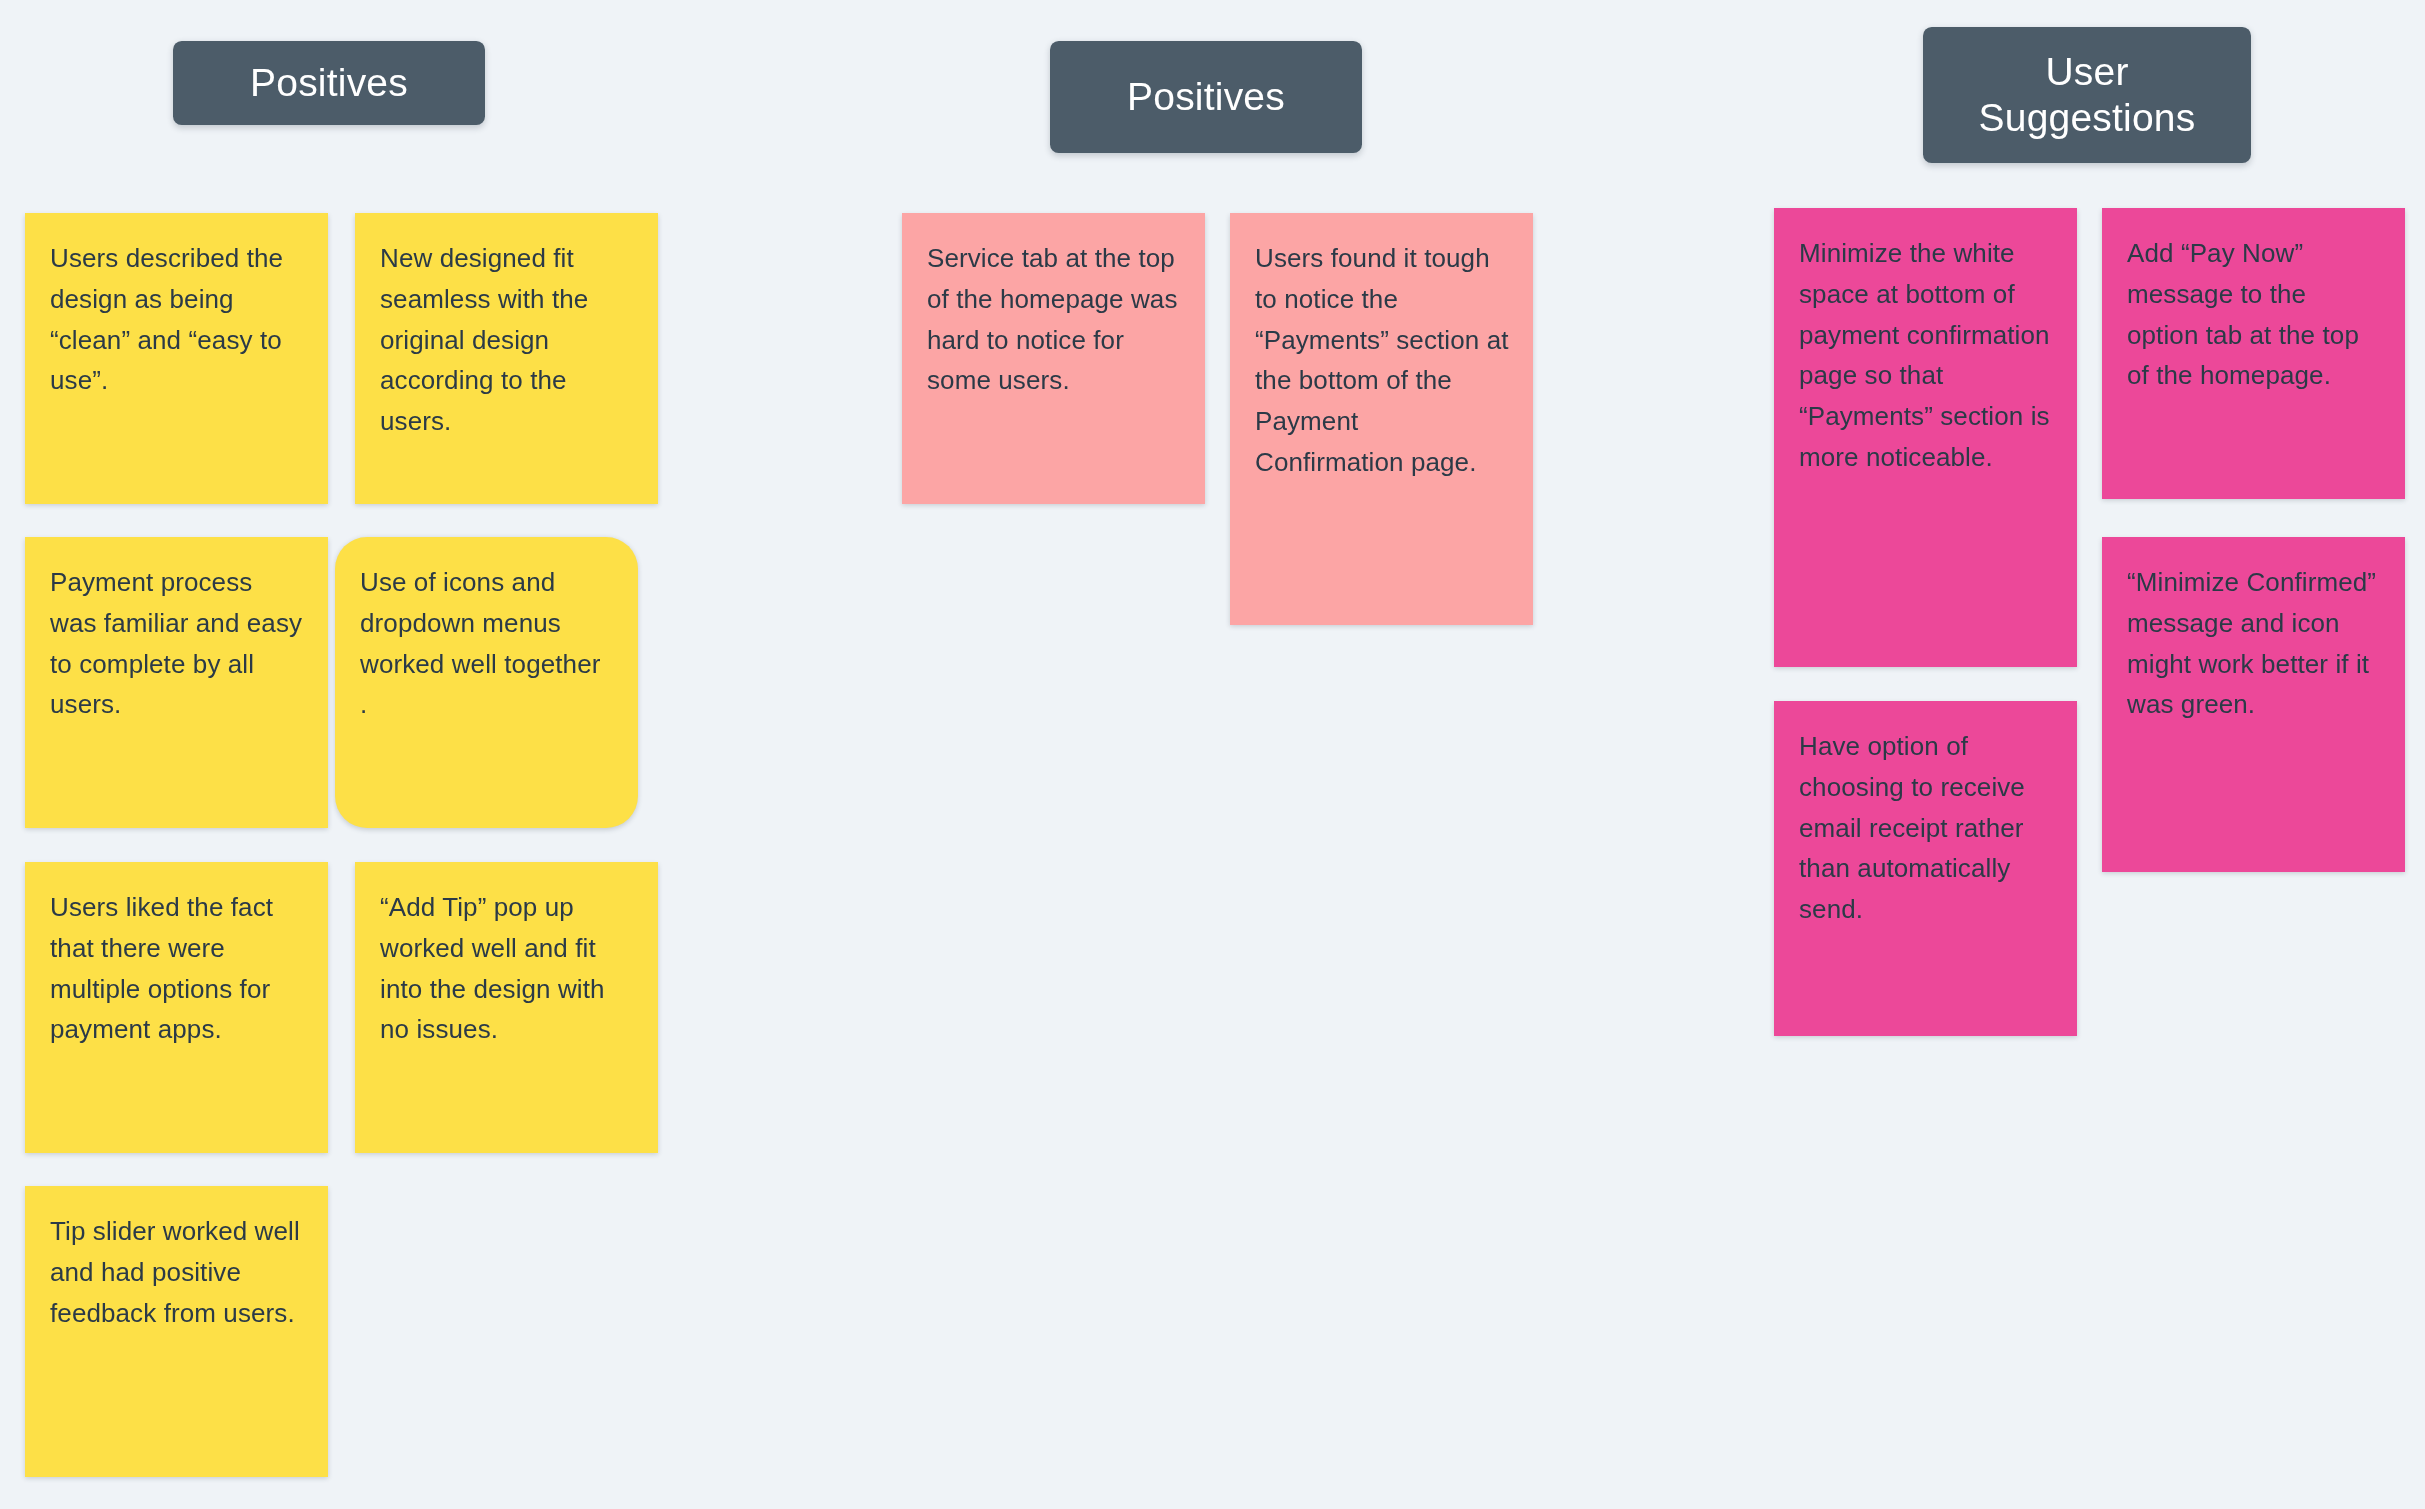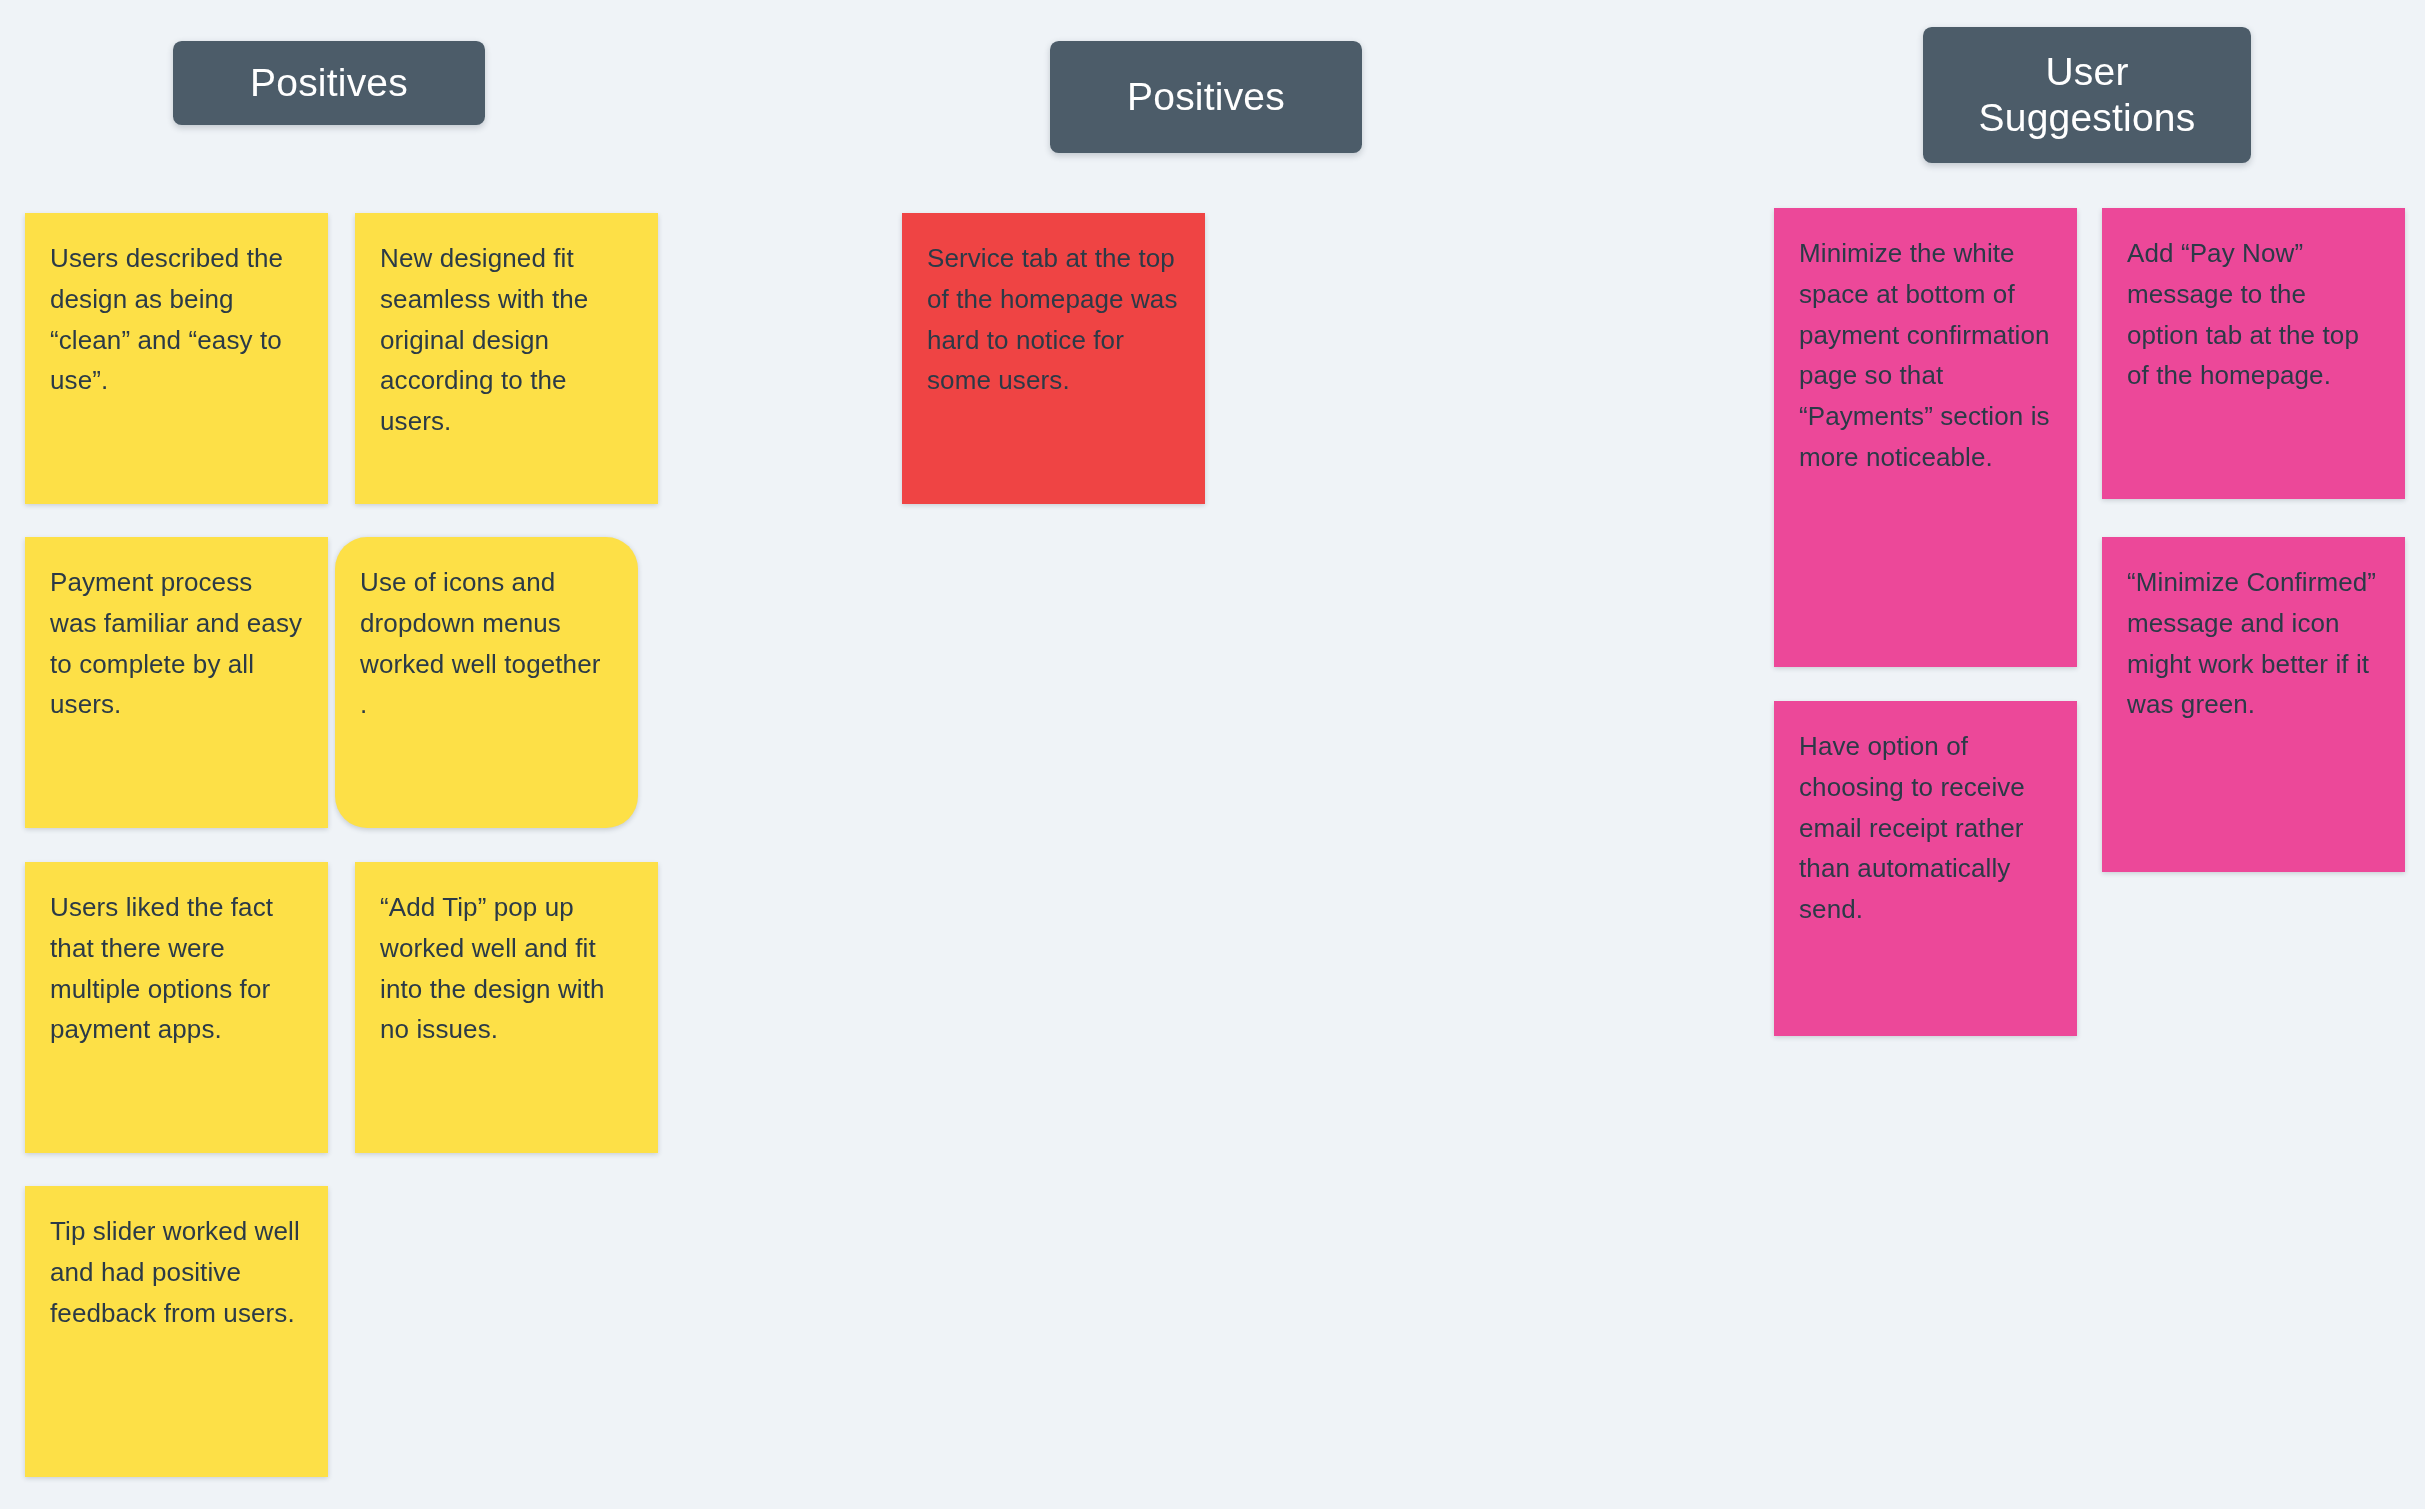--- a/index.html
+++ b/index.html
@@ -44,41 +44,42 @@
     color: #2b3a47;
     font-size: 26px;
     line-height: 1.57;
     font-weight: 400;
     letter-spacing: 0.1px;
     box-shadow: 0 1.9px 4.9px rgba(40, 55, 70, 0.20);
     white-space: pre-wrap;
     overflow: hidden;
   }
   .note.blue   { background: #fde047; }
-  .note.pink   { background: #ef4444; }
+  .note.pink   { background: #fca5a5; }
   .note.yellow { background: #ec4899; }
 </style>
 </head>
 <body>
 
 <div id="board">
     <div class="col-header" style="left: 173px; top: 41px; width: 312px; height: 84px;">
       <span>Positives</span>
     </div>
     <div class="note blue" style="left: 25px; top: 213px; width: 303px; height: 291px;"><span>Users described the design as being “clean” and “easy to use”.</span></div>
     <div class="note blue" style="left: 355px; top: 213px; width: 303px; height: 291px;"><span>New designed fit seamless with the original design according to the users.</span></div>
     <div class="note blue" style="left: 25px; top: 537px; width: 303px; height: 291px;"><span>Payment process was familiar and easy to complete by all users.</span></div>
     <div class="note blue" style="left: 335px; top: 537px; width: 303px; height: 291px; border-radius: 32px;"><span>Use of icons and dropdown menus worked well together .</span></div>
     <div class="note blue" style="left: 25px; top: 862px; width: 303px; height: 291px;"><span>Users liked the fact that there were multiple options for payment apps.</span></div>
     <div class="note blue" style="left: 355px; top: 862px; width: 303px; height: 291px;"><span>“Add Tip” pop up worked well and fit into the design with no issues.</span></div>
     <div class="note blue" style="left: 25px; top: 1186px; width: 303px; height: 291px;"><span>Tip slider worked well and had positive feedback from users.</span></div>
     <div class="col-header" style="left: 1050px; top: 41px; width: 312px; height: 112px;">
       <span>Positives</span>
     </div>
     <div class="note pink" style="left: 902px; top: 213px; width: 303px; height: 291px;"><span>Service tab at the top of the homepage was hard to notice for some users.</span></div>
+    <div class="note pink" style="left: 1230px; top: 213px; width: 303px; height: 412px;"><span>Users found it tough to notice the “Payments” section at the bottom of the Payment Confirmation page.</span></div>
     <div class="col-header" style="left: 1923px; top: 27px; width: 328px; height: 136px;">
       <span>User Suggestions</span>
     </div>
     <div class="note yellow" style="left: 1774px; top: 208px; width: 303px; height: 459px;"><span>Minimize the white space at bottom of payment confirmation page so that “Payments” section is more noticeable.</span></div>
     <div class="note yellow" style="left: 2102px; top: 208px; width: 303px; height: 291px;"><span>Add “Pay Now” message to the option tab at the top of the homepage.</span></div>
     <div class="note yellow" style="left: 1774px; top: 701px; width: 303px; height: 335px;"><span>Have option of choosing to receive email receipt rather than automatically send.</span></div>
     <div class="note yellow" style="left: 2102px; top: 537px; width: 303px; height: 335px;"><span>“Minimize Confirmed” message and icon might work better if it was green.</span></div>
   </div>
 
 

